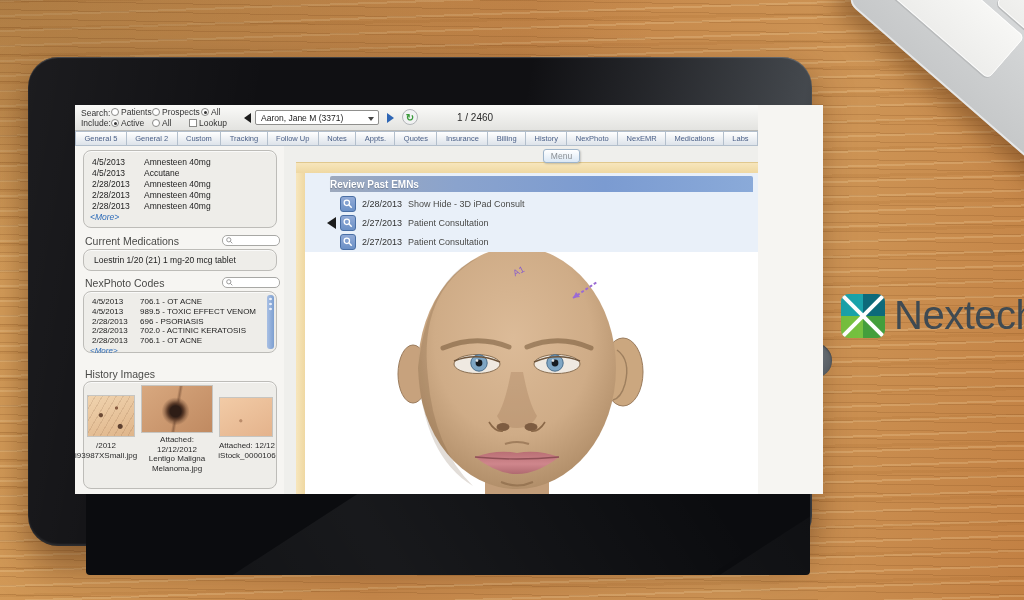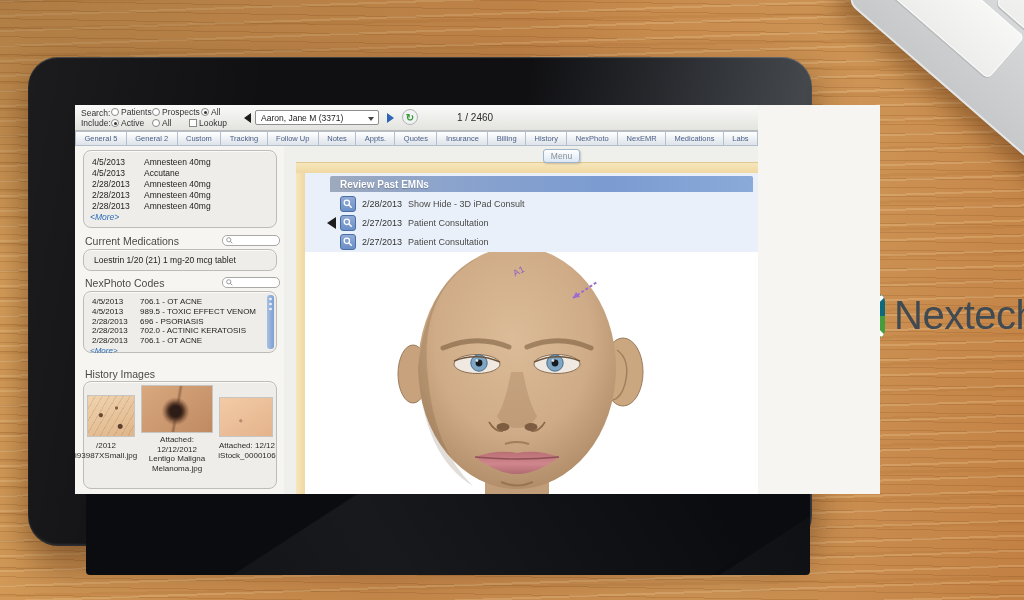--- a/index.html
+++ b/index.html
@@ -71,21 +71,21 @@
     background:radial-gradient(circle at 40% 35%, #73797f, #585e64 70%, #4c5257);
     box-shadow:inset 0 1px 2px rgba(0,0,0,.4);
   }
   .home-btn .sq {
     position:absolute; left:11px; top:11px; width:13px; height:13px;
     border:2px solid #d6d9db; border-radius:3.5px; opacity:.9;
   }
 
   
   .app {
-    position:absolute; left:75px; top:105px; width:805px; height:389px;
+    position:absolute; left:75px; top:105px; width:748px; height:389px;
     background:#f6f5f2; overflow:hidden; font-size:9px; color:#222;
   }
 
   
   .hdr {
     position:absolute; left:0; top:0; width:683px; height:26px;
     background:linear-gradient(180deg,#fafaf8,#e3e3e0);
     border-bottom:1px solid #b9b9b6;
   }
   .hdr-label { position:absolute; font-size:8.5px; color:#333; }
@@ -189,21 +189,21 @@
     position:absolute; left:259px; top:3px; width:37px; height:14px; z-index:6;
     background:linear-gradient(180deg,#ffffff,#dbe8f5); border:1px solid #9db4ca;
     border-radius:3px; color:#8a8f94; font-size:8.5px; display:flex; align-items:center;
     justify-content:center; box-shadow:1px 1px 2px rgba(0,0,0,.18);text-align:center;
   }
 
   .emn-header {
     position:absolute; left:25px; top:3px; width:423px; height:16px;
     background:linear-gradient(90deg,#9da9bd 0%, #8aa3cd 30%, #7b9bd1 65%, #8aaad9 100%);
     border-radius:2px 2px 0 0; display:flex; align-items:center;
-    color:#fff; font-weight:bold; font-size:10px; padding-left:10px;
+    color:#fff; font-weight:bold; font-size:10px; 
     text-shadow:0 1px 1px rgba(0,0,0,.25);
   }
   .emn-row { position:absolute; left:0; width:453px; height:19px; }
   .emn-mag {
     position:absolute; left:35px; top:1px; width:16px; height:16px; border-radius:3px;
     background:linear-gradient(180deg,#92abd7,#6b90c6); border:1px solid #4a6fa5;
     display:flex; align-items:center; justify-content:center;
   }
   .emn-marker { position:absolute; left:22px; top:3px; width:0; height:0;
     border-top:6px solid transparent; border-bottom:6px solid transparent; border-right:9px solid #1d1d1d; }

